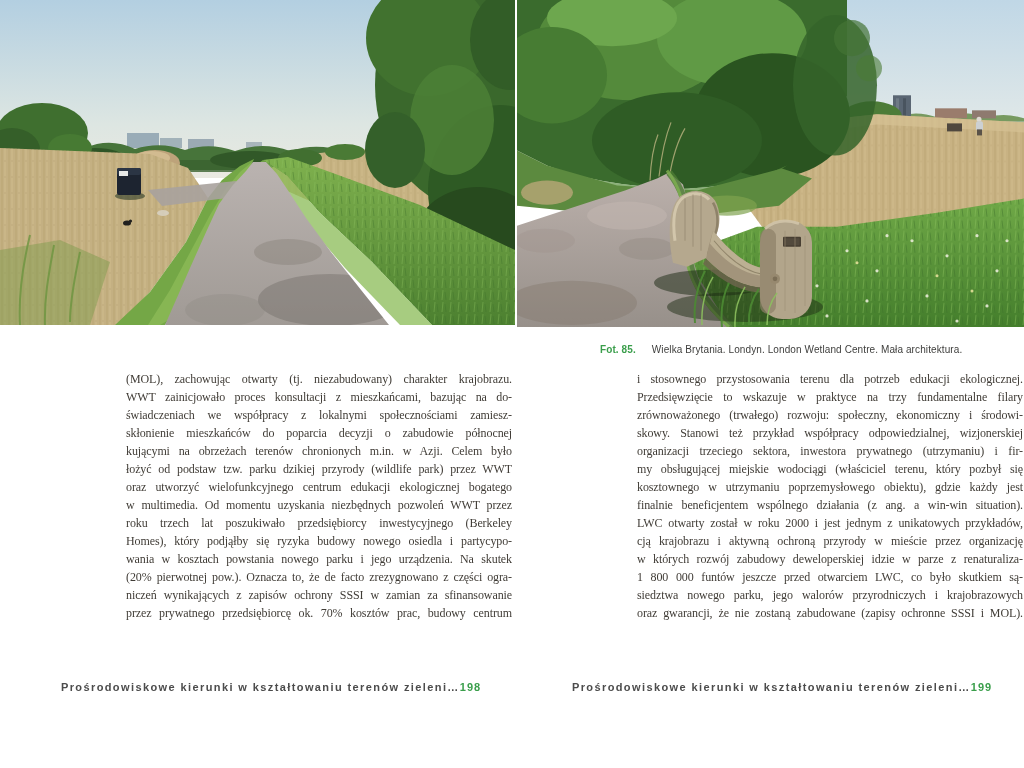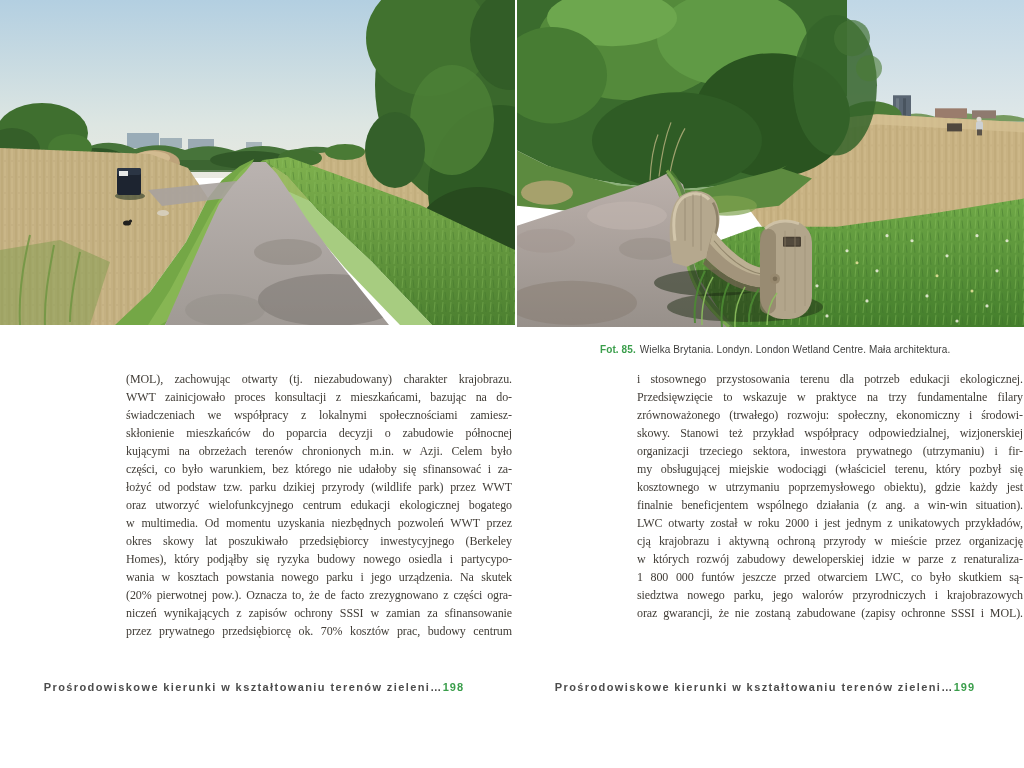--- a/index.html
+++ b/index.html
@@ -4,27 +4,27 @@
 <style>
   html,body{margin:0;padding:0;}
   body{width:1024px;height:768px;background:#ffffff;position:relative;overflow:hidden;
        font-family:"Liberation Serif", serif;}
   .photo{position:absolute;top:0;overflow:hidden;}
   .photo svg{display:block;width:100%;height:100%;}
   #photo-left{left:0;width:515px;height:325px;}
   #photo-right{left:517px;width:507px;height:327px;}
   .caption{position:absolute;left:600px;top:344px;font-family:"Liberation Sans",sans-serif;
            font-size:10px;color:#3e3e3c;letter-spacing:0.1px;}
-  .caption .cap-label{color:#3a9e4b;font-weight:bold;margin-right:4px;}
+  .caption .cap-label{color:#3a9e4b;font-weight:bold;margin-right:16px;}
   .textblock{position:absolute;top:370px;width:386px;color:#403c36;margin-left:48px;}
   #text-left{left:78px;}
   #text-right{left:589px;}
   .body-line{height:18px;line-height:18px;font-size:12px;letter-spacing:-0.1px;
              white-space:nowrap;overflow:hidden;text-align:justify;text-align-last:justify;}
-  .footer{position:absolute;top:681px;width:386px;display:flex;justify-content:flex-end;
+  .footer{position:absolute;top:681px;width:386px;display:flex;justify-content:center;
           align-items:baseline;font-family:"Liberation Sans",sans-serif;font-size:11px;
           font-weight:bold;letter-spacing:1.4px;color:#4c4c4c;white-space:nowrap;}
   #footer-left{left:78px;}
   #footer-right{left:589px;}
   .pagenum{color:#3a9e4b;margin-left:0;letter-spacing:1px;}
 </style>
 </head>
 <body>
 
 <div class="photo" id="photo-left">
@@ -270,25 +270,24 @@
 <div class="caption">
   <span class="cap-label">Fot. 85.</span><span>Wielka Brytania. Londyn. London Wetland Centre. Mała architektura.</span>
 </div>
 
 <div class="textblock" id="text-left">
   <div class="body-line">(MOL), zachowując otwarty (tj. niezabudowany) charakter krajobrazu.</div>
   <div class="body-line">WWT zainicjowało proces konsultacji z mieszkańcami, bazując na do-</div>
   <div class="body-line">świadczeniach we współpracy z lokalnymi społecznościami zamiesz-</div>
   <div class="body-line">skłonienie mieszkańców do poparcia decyzji o zabudowie północnej</div>
   <div class="body-line">kującymi na obrzeżach terenów chronionych m.in. w Azji. Celem było</div>
-  <div class="body-line">części, co było warunkiem, bez którego nie udałoby się sfinansować i za-</div>
   <div class="body-line">łożyć od podstaw tzw. parku dzikiej przyrody (wildlife park) przez WWT</div>
   <div class="body-line">oraz utworzyć wielofunkcyjnego centrum edukacji ekologicznej bogatego</div>
   <div class="body-line">w multimedia. Od momentu uzyskania niezbędnych pozwoleń WWT przez</div>
-  <div class="body-line">okres skowy lat poszukiwało przedsiębiorcy inwestycyjnego (Berkeley</div>
+  <div class="body-line">roku trzech lat poszukiwało przedsiębiorcy inwestycyjnego (Berkeley</div>
   <div class="body-line">Homes), który podjąłby się ryzyka budowy nowego osiedla i partycypo-</div>
   <div class="body-line">wania w kosztach powstania nowego parku i jego urządzenia. Na skutek</div>
   <div class="body-line">(20% pierwotnej pow.). Oznacza to, że de facto zrezygnowano z części ogra-</div>
   <div class="body-line">niczeń wynikających z zapisów ochrony SSSI w zamian za sfinansowanie</div>
   <div class="body-line">przez prywatnego przedsiębiorcę ok. 70% kosztów prac, budowy centrum</div>
 </div>
 
 <div class="textblock" id="text-right">
   <div class="body-line">i stosownego przystosowania terenu dla potrzeb edukacji ekologicznej.</div>
   <div class="body-line">Przedsięwzięcie to wskazuje w praktyce na trzy fundamentalne filary</div>

